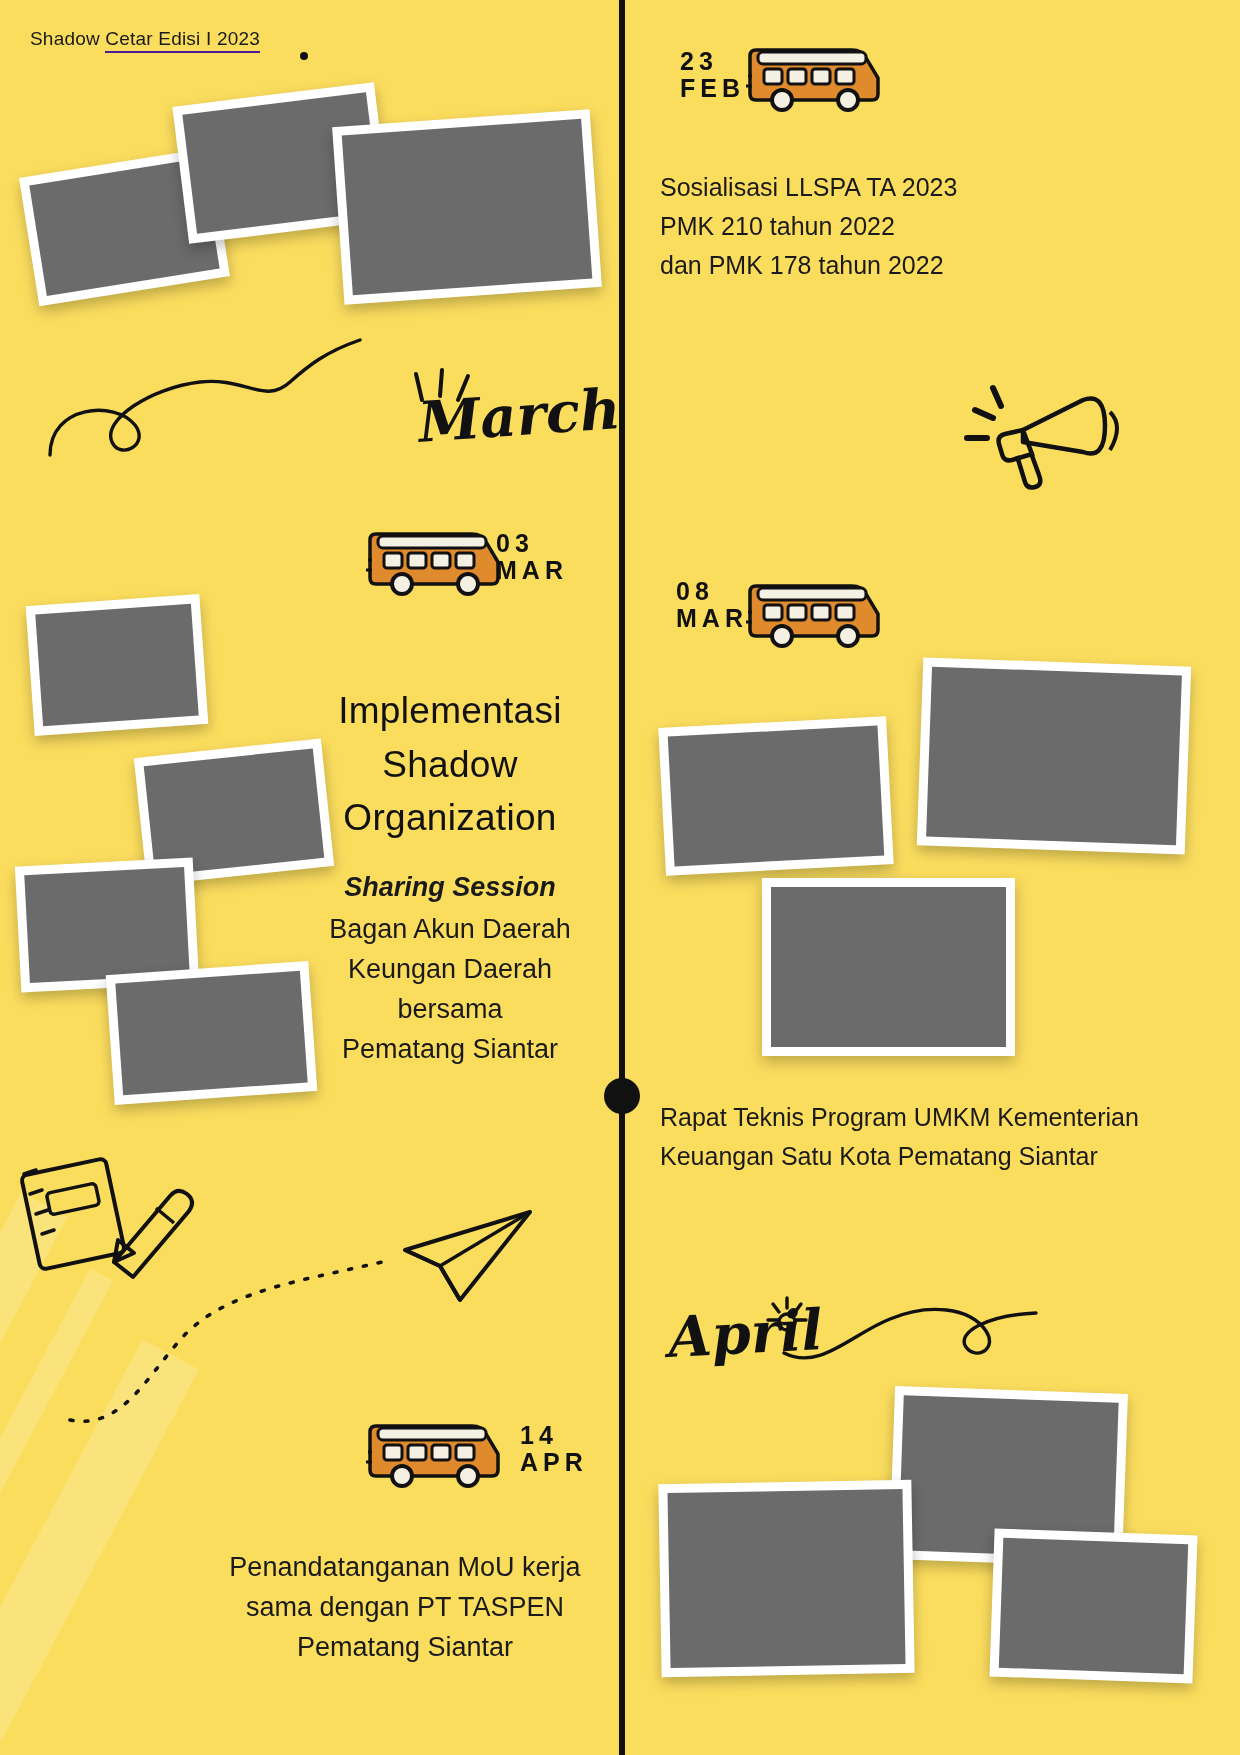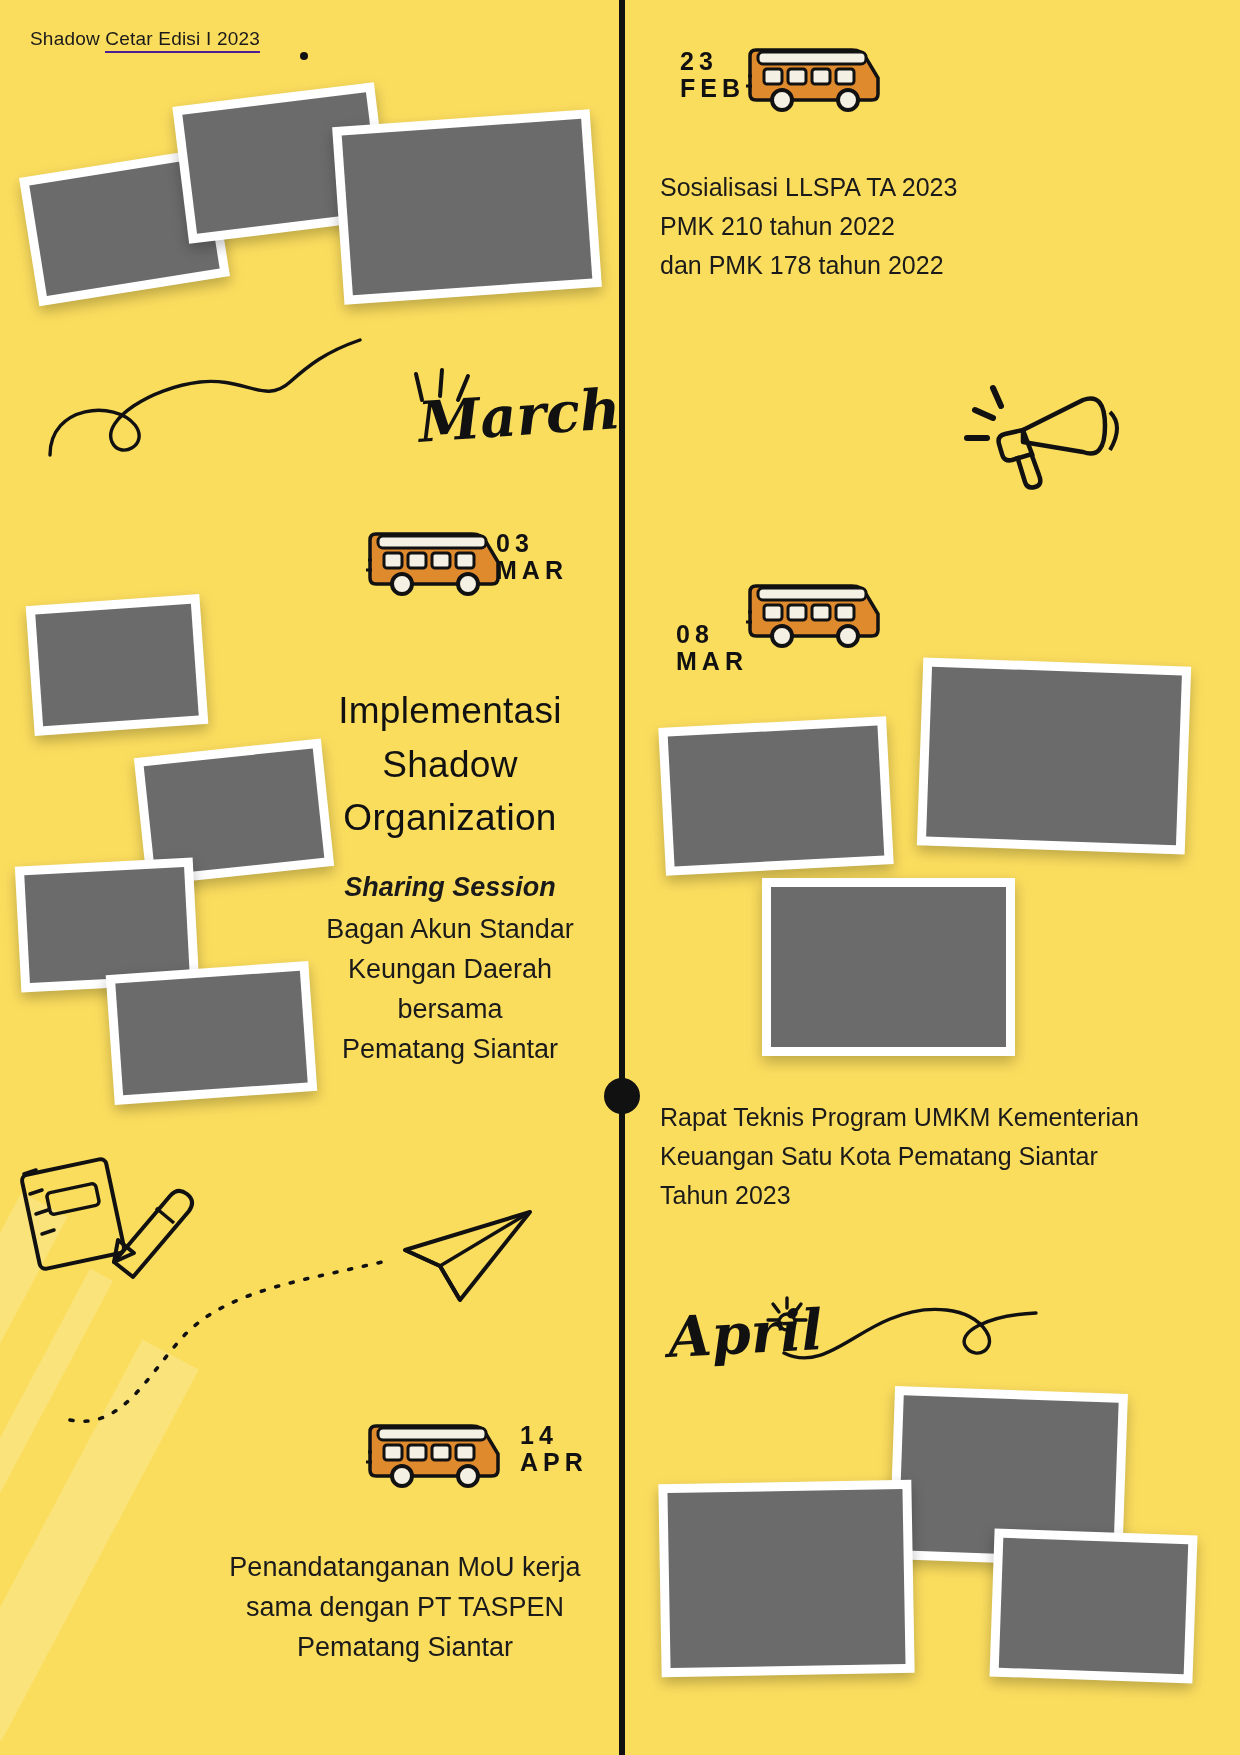--- a/index.html
+++ b/index.html
@@ -141,21 +141,21 @@
 
 <div class="center-text big-title" style="left:300px;top:684px;width:300px;">
   <div>Implementasi</div>
   <div>Shadow</div>
   <div>Organization</div>
 </div>
 
 <div class="center-text sub-ital" style="left:295px;top:872px;width:310px;">Sharing Session</div>
 
 <div class="center-text sub-text" style="left:290px;top:910px;width:320px;">
-  <div>Bagan Akun Standar</div>
+  <div>Bagan Akun Daerah</div>
   <div>Keungan Daerah</div>
   <div>bersama</div>
   <div>Pematang Siantar</div>
 </div>
 
 <div class="polaroid" style="left:30px;top:600px;width:156px;height:112px;transform:rotate(-4deg);">
   <span class="ph meet4"></span>
 </div>
 <div class="polaroid" style="left:140px;top:748px;width:170px;height:110px;transform:rotate(-6deg);">
   <span class="ph meet5"></span>
@@ -172,21 +172,21 @@
   <path d="M58 48 L40 52 q-8 2 -6 10 l3 10 q2 8 10 6 l20 -6 z" fill="none" stroke="#111" stroke-width="4.5"></path>
   <path d="M52 74 l8 26 q2 7 10 5 t4 -12 l-8 -22" fill="none" stroke="#111" stroke-width="4.5"></path>
   <g stroke="#111" stroke-width="6" stroke-linecap="round">
     <path d="M28 6 l8 18"></path>
       <path d="M10 28 l18 8"></path>
       <path d="M2 56 l20 0"></path>
   </g>
   <path d="M145 30 q14 14 0 38" fill="none" stroke="#111" stroke-width="4"></path>
 </svg>
 
-<div class="date-tag" style="left:676px;top:578px;margin-top:43px;">
+<div class="date-tag" style="left:676px;top:578px;">
   <span class="dd">08</span>
   <span class="mm">MAR</span>
 </div>
 <svg style="position:absolute;left:748px;top:572px;" width="140" height="80" viewBox="0 0 140 80">
   <path d="M8 14 h96 q10 0 14 8 l12 20 v16 q0 6 -6 6 h-116 q-6 0 -6 -6 v-38 q0 -6 6 -6 z" fill="#e08a2e" stroke="#111" stroke-width="3.5"></path>
   <rect x="10" y="16" width="108" height="12" rx="5" fill="#f5f0e4" stroke="#111" stroke-width="3"></rect>
   <g fill="#f5f0e4" stroke="#111" stroke-width="3">
     <rect x="16" y="33" width="18" height="15" rx="3"></rect>
     <rect x="40" y="33" width="18" height="15" rx="3"></rect>
     <rect x="64" y="33" width="18" height="15" rx="3"></rect>
@@ -203,21 +203,20 @@
 <div class="polaroid" style="left:920px;top:662px;width:250px;height:170px;transform:rotate(2deg);">
   <span class="ph meet9"></span>
 </div>
 <div class="polaroid" style="left:762px;top:878px;width:235px;height:160px;transform:rotate(0deg);">
   <span class="ph meet10"></span>
 </div>
 
 <div class="body-text" style="left:660px;top:1098px;width:560px;">
   <div>Rapat Teknis Program UMKM Kementerian</div>
   <div>Keuangan Satu Kota Pematang Siantar</div>
-  <div>Tahun 2023</div>
 </div>
 
 <svg style="position:absolute;left:18px;top:1150px;" width="175" height="140" viewBox="0 0 175 140">
   <rect x="12" y="16" width="86" height="96" rx="6" transform="rotate(-12 55 64)" fill="none" stroke="#111" stroke-width="4"></rect>
   <rect x="30" y="38" width="50" height="22" rx="4" transform="rotate(-12 55 49)" fill="none" stroke="#111" stroke-width="3.5"></rect>
   <g stroke="#111" stroke-width="3.5" stroke-linecap="round">
     <path d="M6 24 l12 -4"></path>
       <path d="M12 44 l12 -4"></path>
       <path d="M18 64 l12 -4"></path>
       <path d="M24 84 l12 -4"></path>

